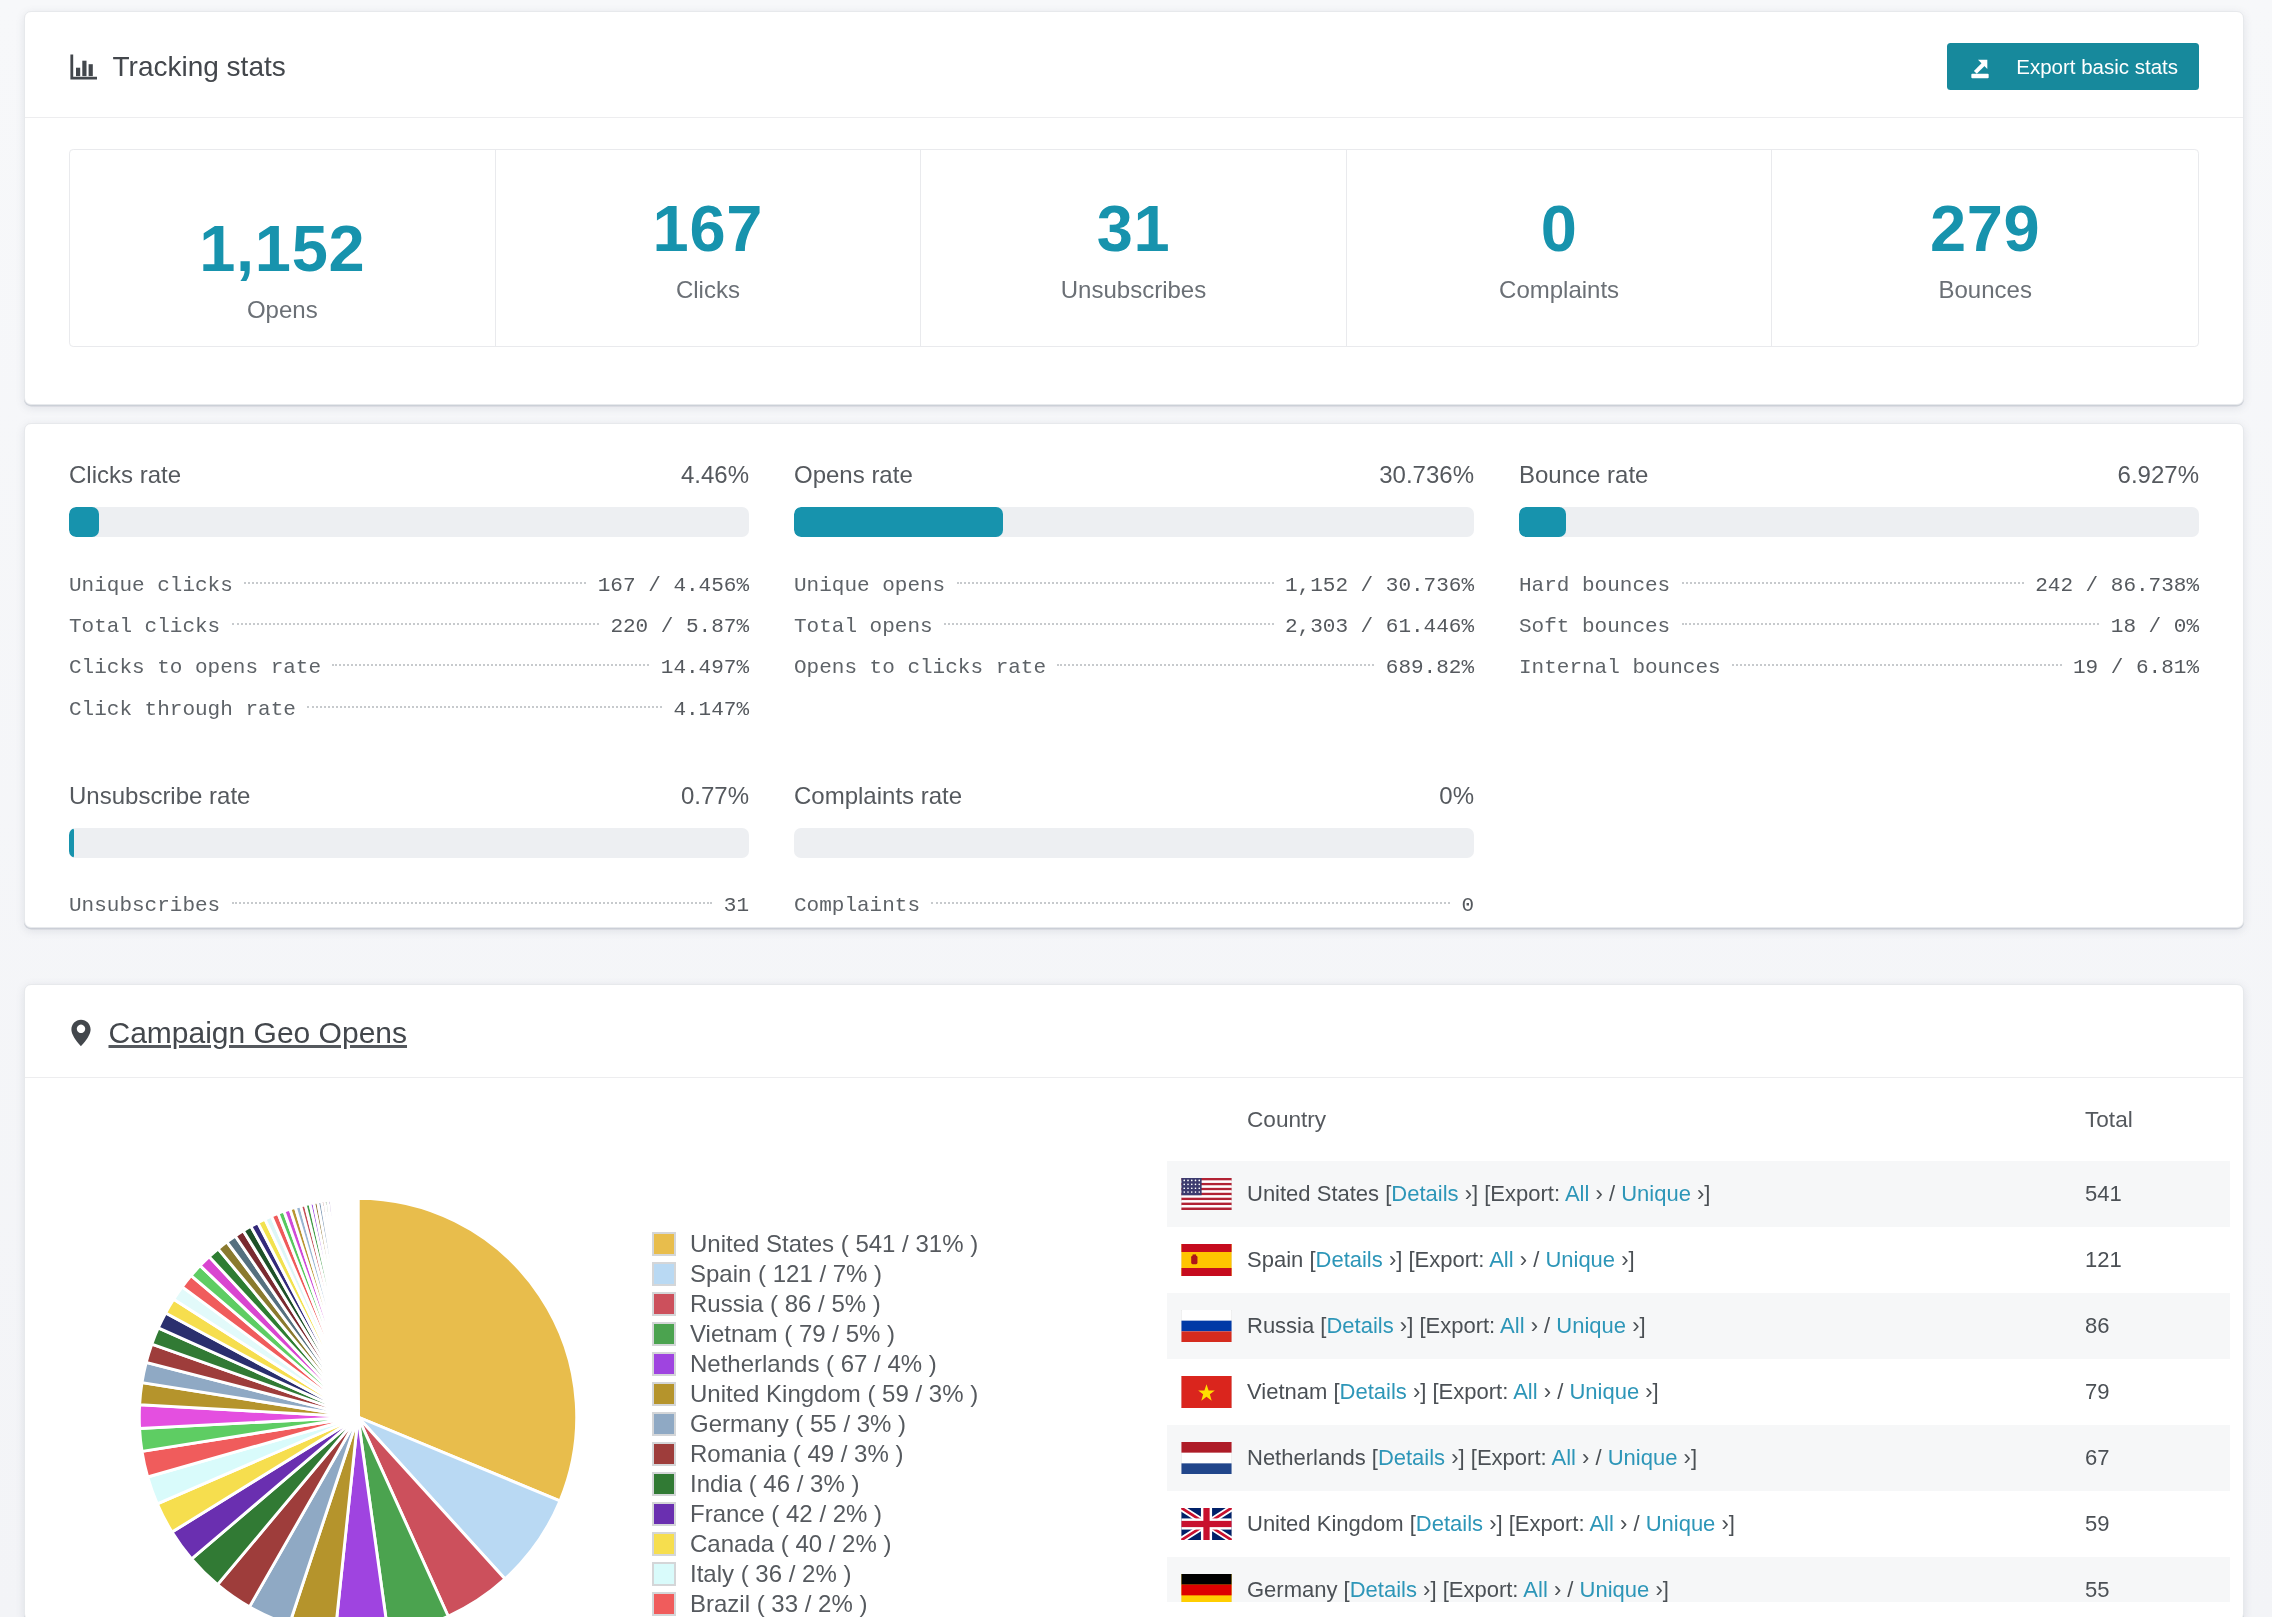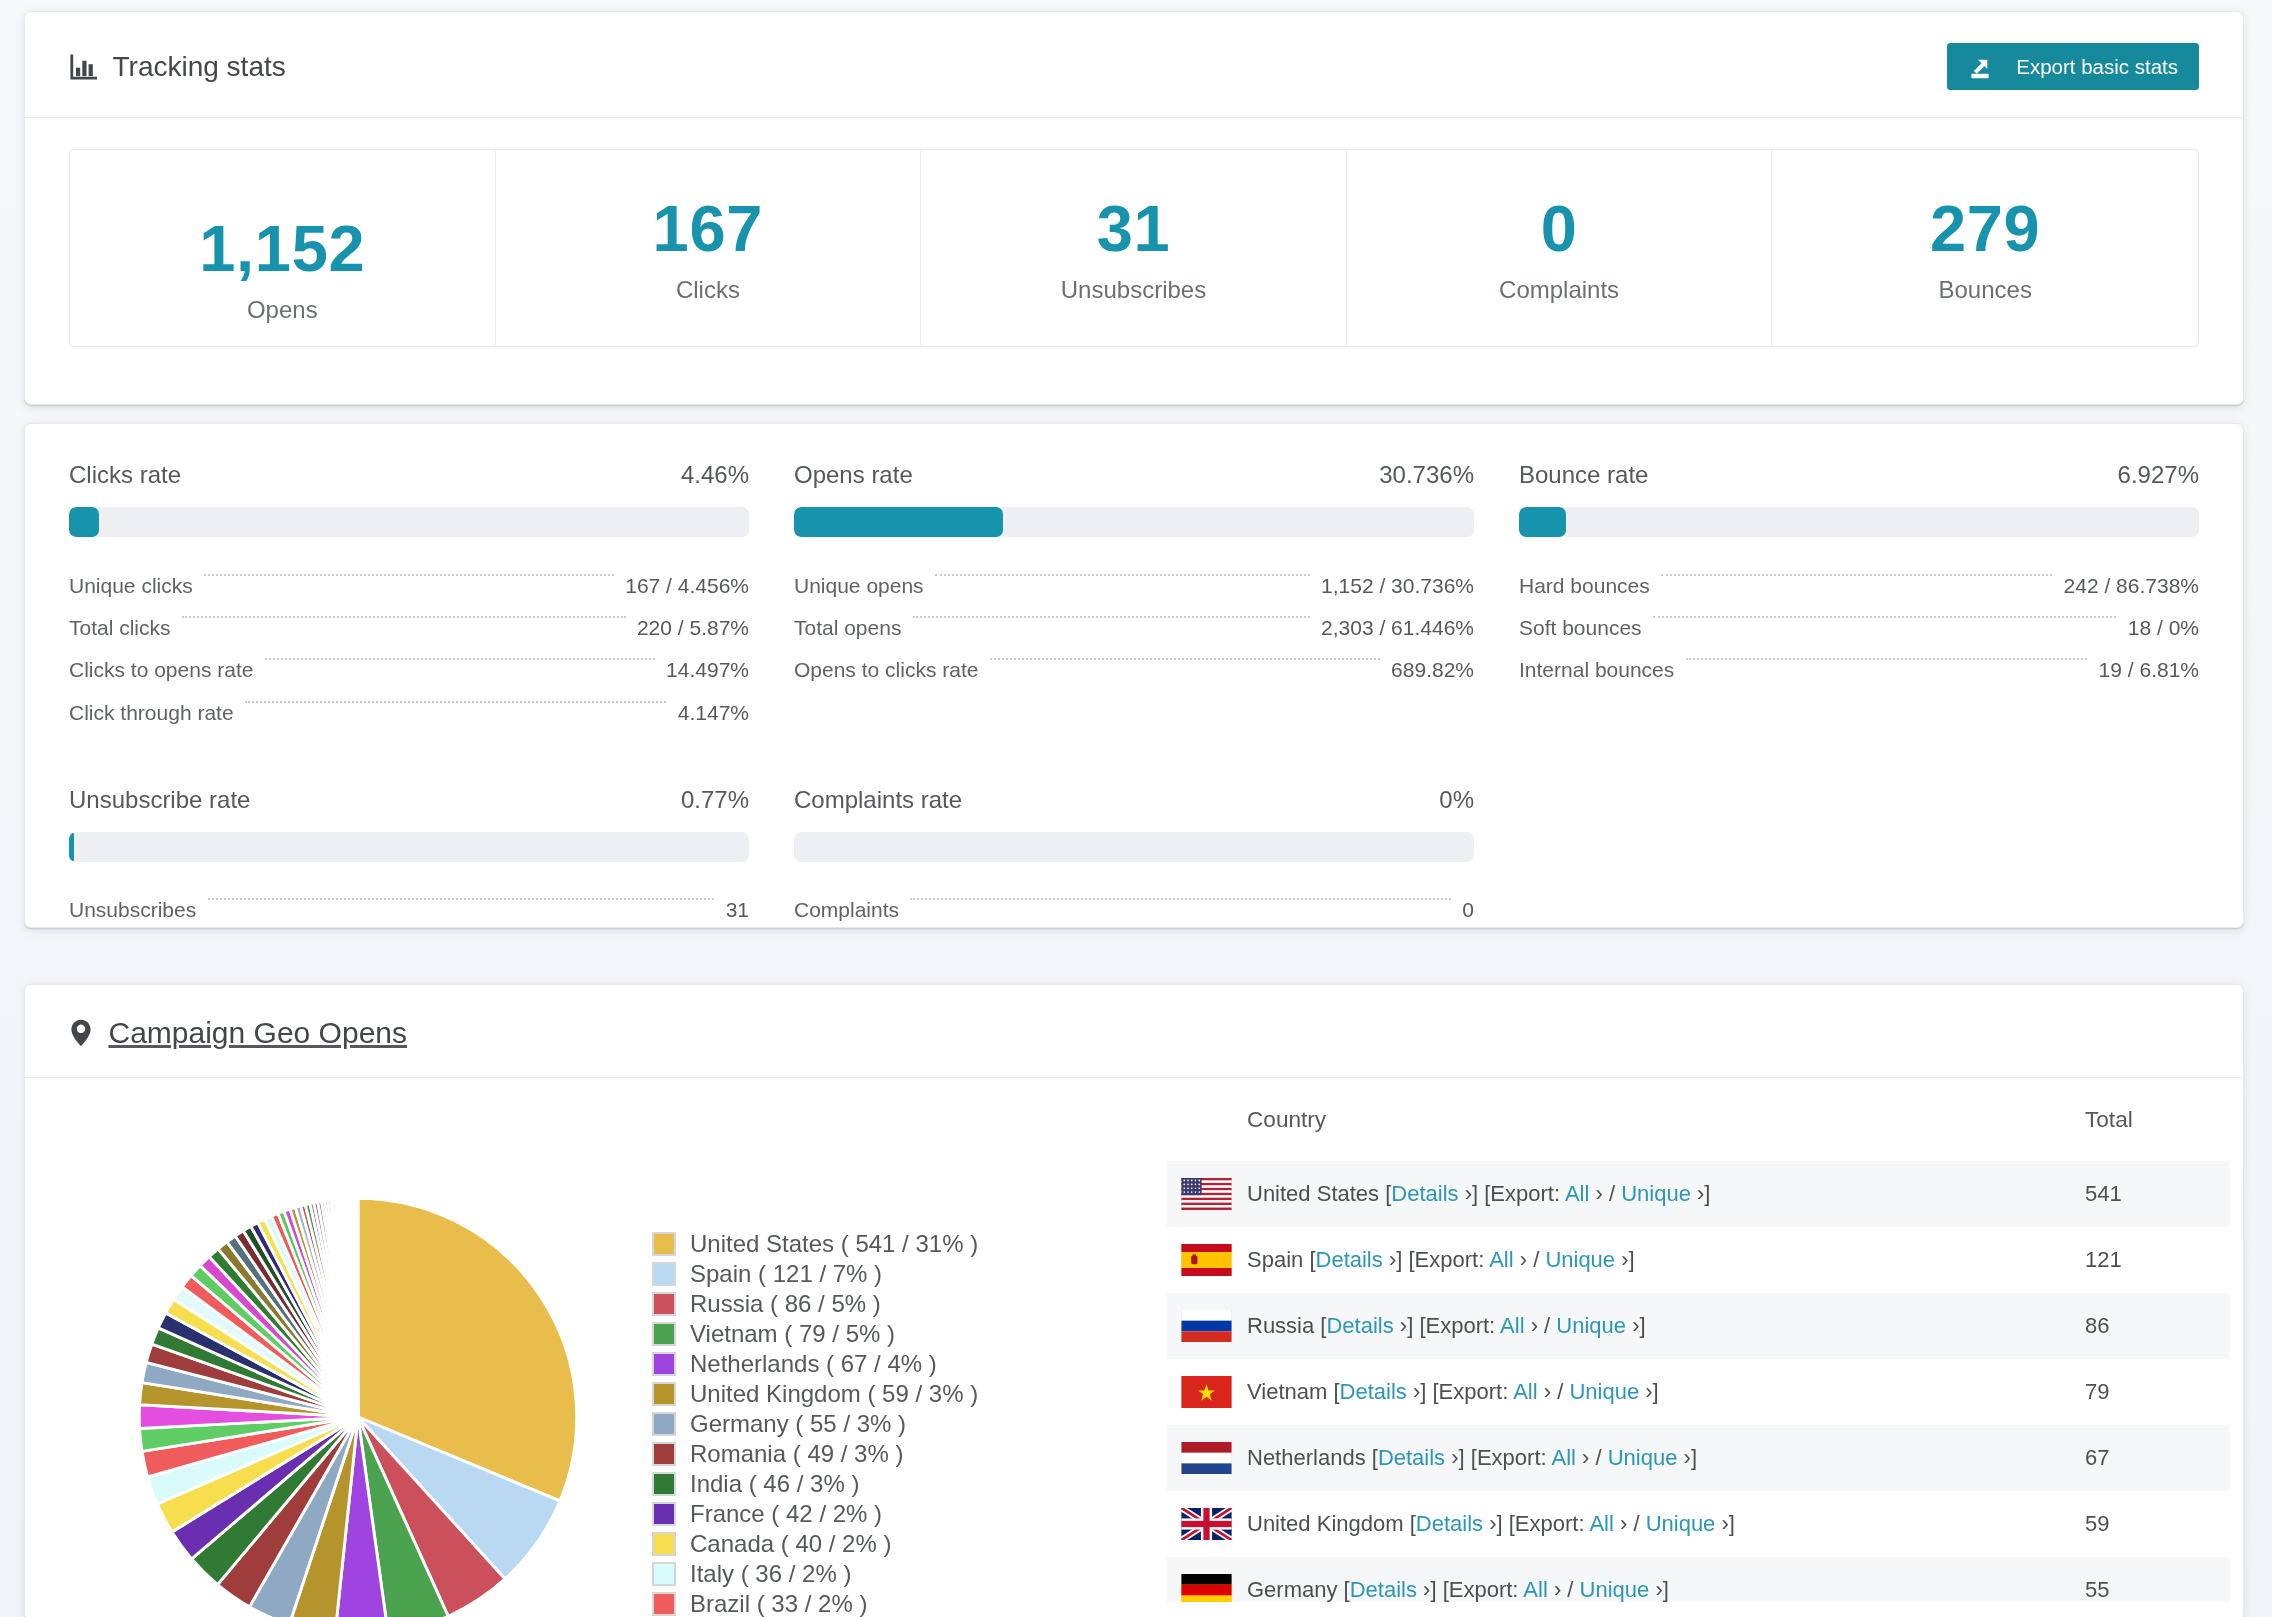--- a/index.html
+++ b/index.html
@@ -46,21 +46,21 @@
   
   .rates-grid{
     display:grid;grid-template-columns:repeat(3,1fr);
     column-gap:45px;row-gap:52px;padding:37px 44px;
   }
   .rate-head{display:flex;justify-content:space-between;align-items:baseline;}
   .rate-title,.rate-value{font-size:24px;font-weight:normal;color:#55595e;}
   .bar-track{margin-top:18.4px;height:30px;border-radius:7px;background:#edeff2;overflow:hidden;position:relative;}
   .bar-fill{position:absolute;left:0;top:0;bottom:0;border-radius:7px;}
   .rate-rows{margin-top:27px;}
-  .rate-row{display:flex;align-items:flex-start;padding:9.2px 0;font-size:21px;}
+  .rate-row{display:flex;align-items:center;padding:9.2px 0;font-size:21px;font-family:Liberation Mono, monospace;}
   .rate-row .lbl{color:#5e6368;white-space:nowrap;}
   .rate-row .leader{flex:1;border-bottom:2.1px dotted #c7cacd;margin:0 11.3px 5px 11.3px;}
   .rate-row .val{color:#55595e;white-space:nowrap;}
 
   
   .geo-body{position:relative;height:524px;}
   #pie-wrap{position:absolute;left:107px;top:113px;width:452px;height:452px;}
   .legend{position:absolute;left:627px;top:151px;list-style:none;margin:0;padding:0;}
   .legend li{display:flex;align-items:center;height:30px;font-size:24px;color:#55595e;}
   .legend .swatch{width:20px;height:20px;border:2.1px solid #d4d6d8;margin-right:14px;flex:0 0 auto;}

